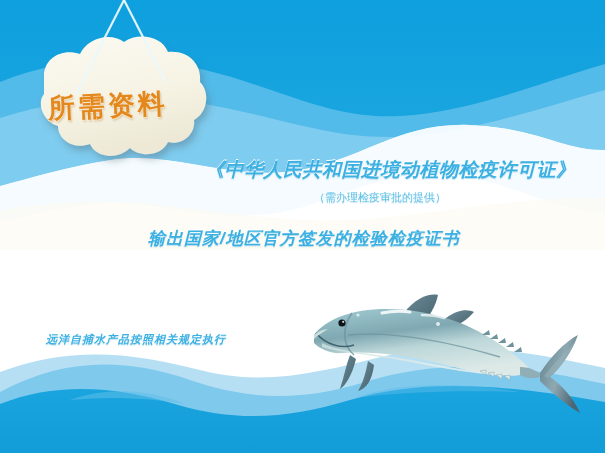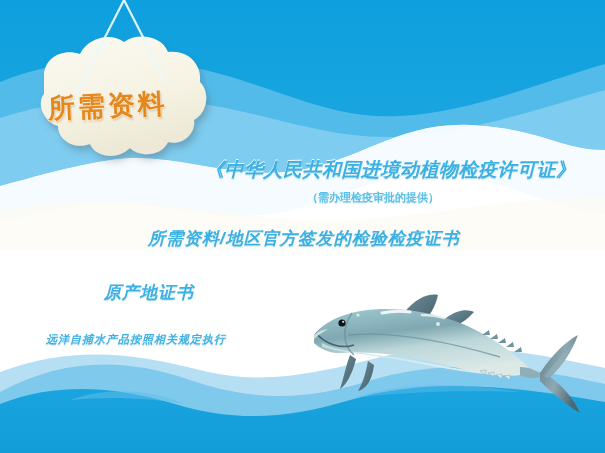--- a/index.html
+++ b/index.html
@@ -86,24 +86,24 @@
     letter-spacing: 1px;
   }
   .line-1 {
     left: 205px;
     top: 157px;
     font-size: 19px;
     font-style: italic;
     letter-spacing: 0.5px;
   }
   .line-sub {
-    left: 307px;
+    left: 314px;
     top: 190px;
     font-size: 11px;
-    font-weight: bold;
+    font-weight: normal;
     letter-spacing: 0px;
     color: #5BC0E6;
   }
   .line-2 {
     left: 148px;
     top: 227px;
     font-size: 17px;
     font-style: italic;
   }
   .line-3 {
@@ -251,22 +251,21 @@
     <path d="M124,0 L166,82" stroke="#EAF8FD" stroke-width="2.2" fill="none" opacity="0.95"></path>
   </svg>
 
   <div class="cloud-badge">
     <div class="cloud-title">所需资料</div>
   </div>
 
   <div class="doc-list">
     <div class="doc-line line-1">《中华人民共和国进境动植物检疫许可证》</div>
     <div class="doc-line line-sub">（需办理检疫审批的提供）</div>
-    <div class="doc-line line-2">所需资料/地区官方签发的检验检疫证书</div>
-    <div class="doc-line line-3">原产地证书</div>
+    <div class="doc-line line-2">输出国家/地区官方签发的检验检疫证书</div>
     <div class="doc-line line-4">远洋自捕水产品按照相关规定执行</div>
   </div>
 
   <svg class="fish-layer" viewBox="0 0 300 125" width="300" height="125">
 
     <path d="M108,22 C120,6 134,2 142,4 C140,14 134,26 124,34 Z" fill="url(#finGrad)"></path>
 
     <path d="M150,27 C162,18 172,18 178,21 C172,28 162,35 152,38 Z" fill="url(#finGrad)"></path>
 
     <path d="M60,68 C56,84 50,94 44,98 C48,86 50,74 54,64 Z" fill="url(#finGrad)"></path>

